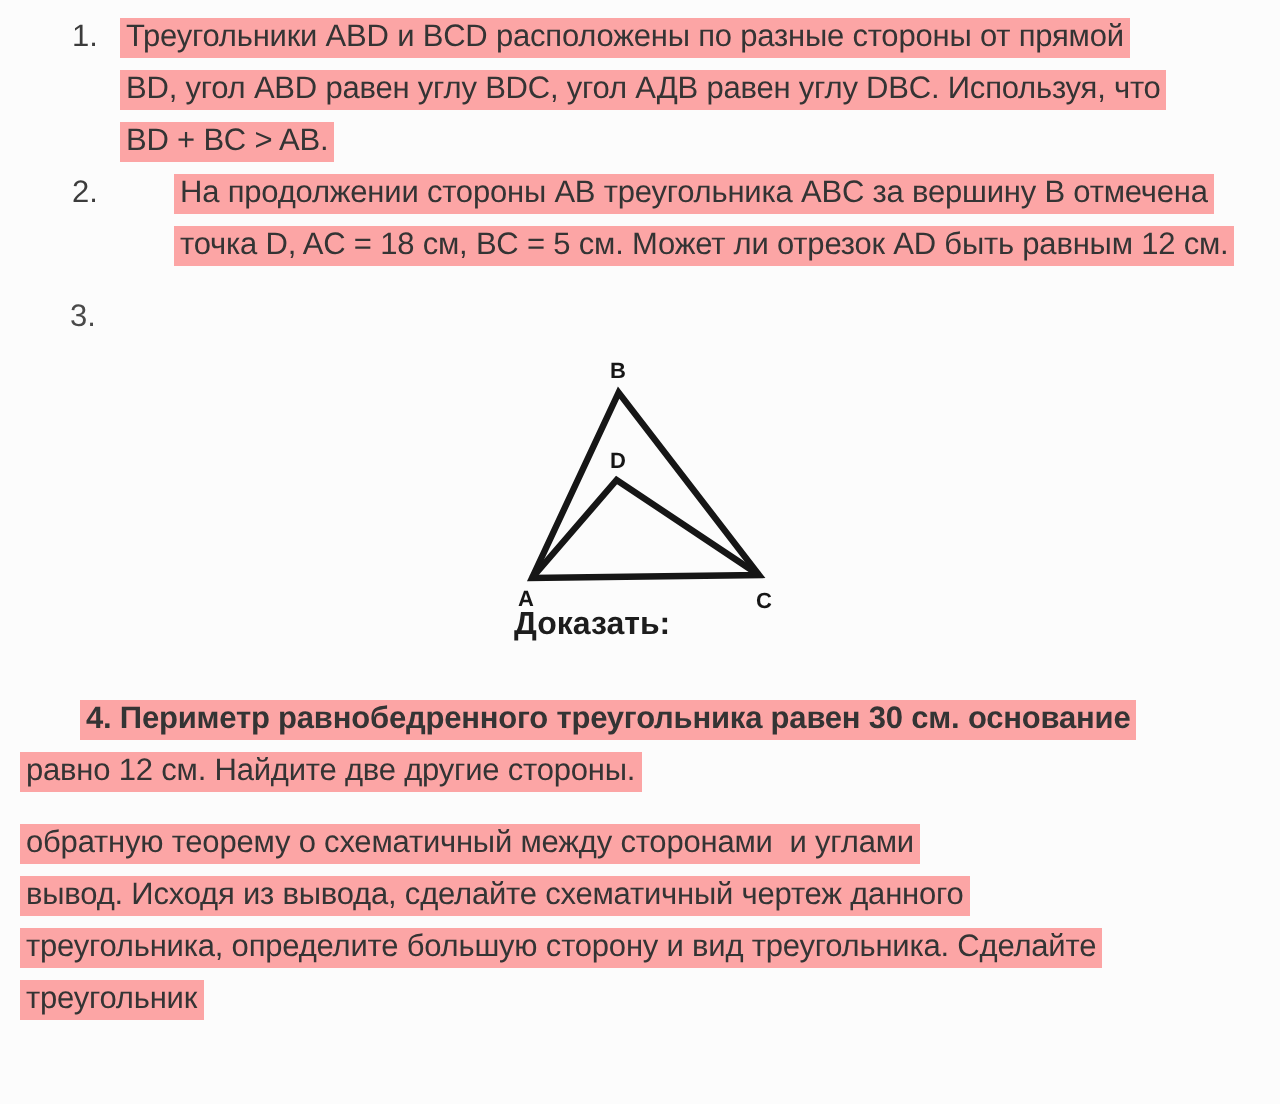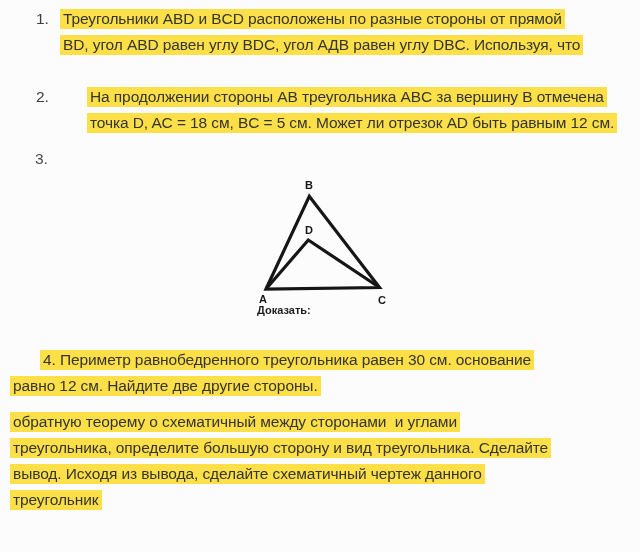--- a/index.html
+++ b/index.html
@@ -11,52 +11,53 @@
     font-family:"Liberation Sans","DejaVu Sans",sans-serif;
     color:#343434;
   }
   .block{position:absolute;}
   .ln{
     height:26px;line-height:26px;
     white-space:pre;
     font-size:15.5px;
     letter-spacing:-0.1px;
   }
-  .band{background:#fde047;padding:1px 3px 2px 3px;}
-  .indent{text-indent:30px;}
+  .band{background:#fca5a5;padding:1px 3px 2px 3px;}
+  .indent{text-indent:30px;font-weight:bold;}
   .marker{
     position:absolute;
     font-size:15.5px;line-height:26px;height:26px;
     color:#3c3c3c;
   }
   .diagram-svg{position:absolute;left:250px;top:178px;}
   .diagram-svg text{
     font-family:"Liberation Sans","DejaVu Sans",sans-serif;
     font-weight:bold;font-size:11px;fill:#161616;
   }
   .caption-title{
     position:absolute;left:257px;top:304px;
-    font-size:11px;font-weight:bold;color:#1d1d1d;
+    font-size:16px;font-weight:bold;color:#1d1d1d;
     white-space:pre;
   }
   .caption-formula{
     position:absolute;left:290px;top:318px;
     font-size:13.5px;font-weight:bold;font-style:italic;color:#1d1d1d;
     letter-spacing:0.8px;white-space:pre;
   }
 </style>
 </head>
 <body>
 
 <div class="page">
 
   <div class="marker" style="left:36px;top:6px;">1.</div>
   <div class="block" style="left:60px;top:6px;">
     <div class="ln"><span class="band">Треугольники ABD и BCD расположены по разные стороны от прямой</span></div>
     <div class="ln"><span class="band">BD, угол ABD равен углу BDC, угол АДВ равен углу DBC. Используя, что</span></div>
+    <div class="ln"><span class="band">BD + BC &gt; AB.</span></div>
   </div>
 
   <div class="marker" style="left:36px;top:84px;">2.</div>
   <div class="block" style="left:60px;top:84px;margin-left:27px;">
     <div class="ln"><span class="band">На продолжении стороны AB треугольника ABC за вершину B отмечена</span></div>
     <div class="ln"><span class="band">точка D, AC = 18 см, BC = 5 см. Может ли отрезок AD быть равным 12 см.</span></div>
   </div>
 
   <div class="marker" style="left:35px;top:146px;color:#4a4a4a;">3.</div>
 
@@ -73,18 +74,18 @@
 
   <div class="caption-title">Доказать:</div>
 
   <div class="block" style="left:10px;top:347px;">
     <div class="ln indent"><span class="band">4. Периметр равнобедренного треугольника равен 30 см. основание</span></div>
     <div class="ln"><span class="band">равно 12 см. Найдите две другие стороны.</span></div>
   </div>
 
   <div class="block" style="left:10px;top:409px;">
     <div class="ln"><span class="band">обратную теорему о схематичный между сторонами  и углами</span></div>
+    <div class="ln"><span class="band">вывод. Исходя из вывода, сделайте схематичный чертеж данного</span></div>
     <div class="ln"><span class="band">треугольника, определите большую сторону и вид треугольника. Сделайте</span></div>
-    <div class="ln"><span class="band">вывод. Исходя из вывода, сделайте схематичный чертеж данного</span></div>
     <div class="ln"><span class="band">треугольник</span></div>
   </div>
 
 </div>
 
 </body></html>

